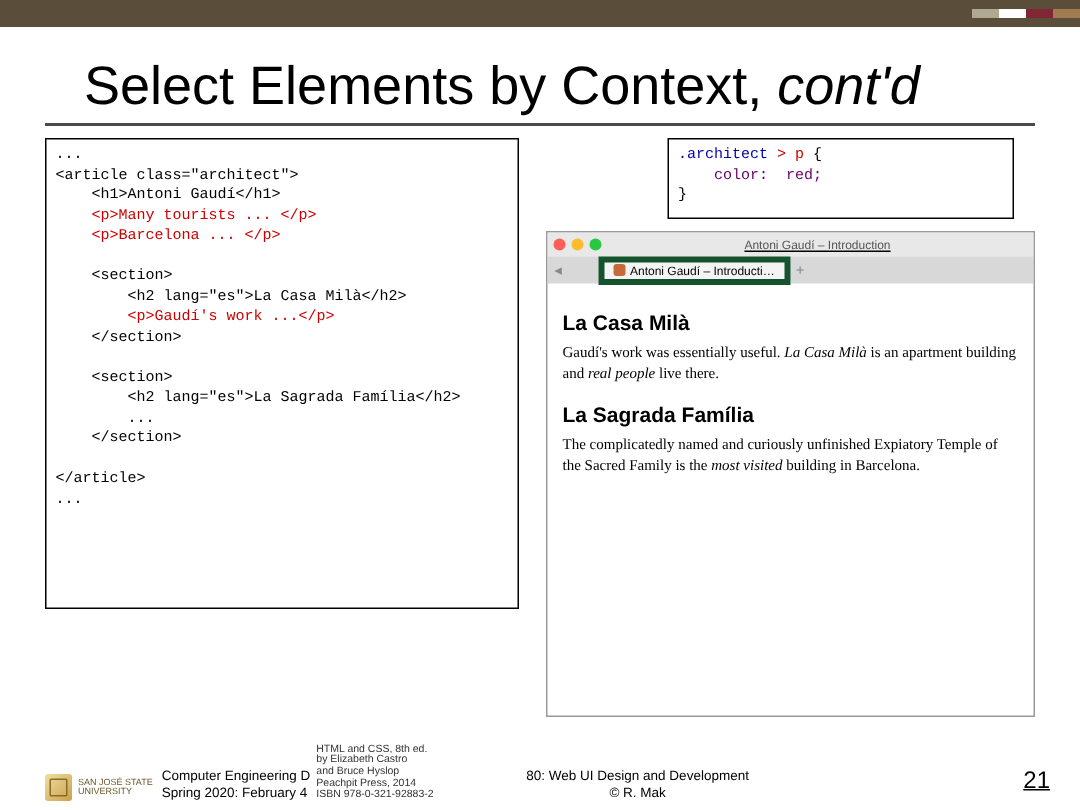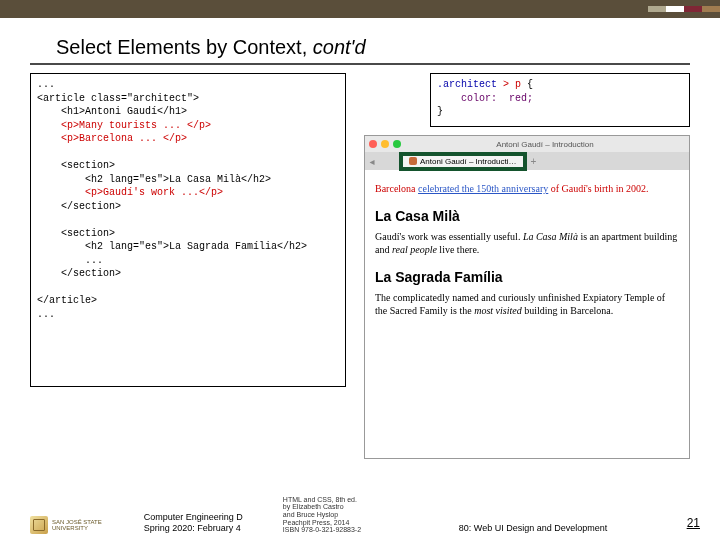--- a/index.html
+++ b/index.html
@@ -15,21 +15,21 @@
   .top-stripe { height: 6px; background: #5a4e3a; }
   .stripe-row { display: flex; height: 6px; }
   .stripe-left { flex: 1; background: #5a4e3a; }
   .stripe-group { display: flex; }
   .sq { width: 18px; height: 6px; }
   .s1 { background: #b0a98f; }
   .s2 { background: #fff; }
   .s3 { background: #802635; }
   .s4 { background: #a07c50; }
   .slide-title {
-    font-size: 20px;
+    font-size: 36px;
     margin: 18px 0 4px 56px;
     color: #000;
     font-weight: 400;
   }
   .slide-title .ital { font-style: italic; }
   .rule { height: 2px; background: #4a4a4a; margin: 0 30px; }
   .content {
     position: relative;
     margin: 8px 30px 0 30px;
     height: 400px;
@@ -43,22 +43,22 @@
     line-height: 1.35;
     padding: 4px 6px;
     white-space: pre;
   }
   .code-left {
     left: 0; top: 0;
     width: 316px;
     height: 314px;
   }
   .code-right {
-    left: 400px; top: 0;
-    width: 260px;
+    left: 415px; top: 0;
+    width: 231px;
     height: 54px;
   }
   .c-black { color: #000; }
   .c-red { color: #c00; }
   .c-blue { color: #00a; }
   .c-purple { color: #606; }
   .browser {
     position: absolute;
     left: 334px; top: 62px;
     width: 326px;
@@ -68,20 +68,21 @@
     font-size: 10px;
     overflow: hidden;
   }
   .br-titlebar {
     height: 16px;
     background: #e8e8e8;
     display: flex;
     align-items: center;
     padding: 0 4px;
     gap: 4px;
+    text-decoration: underline;
   }
   .dot { width: 8px; height: 8px; border-radius: 50%; }
   .d-red { background: #ff5f57; }
   .d-yel { background: #ffbd2e; }
   .d-grn { background: #28c940; }
   .br-title { font-size: 8px; color: #555; flex: 1; text-align: center; }
   .br-tabbar {
     height: 18px;
     background: #d8d8d8;
     display: flex;
@@ -109,21 +110,20 @@
   .link { color: #2a56c6; text-decoration: underline; }
   .br-h2 { font-size: 14px; font-family: Arial, sans-serif; font-weight: bold; margin: 12px 0 4px; }
   .ital { font-style: italic; }
   .footer {
     position: absolute;
     left: 30px; bottom: 6px;
     right: 20px;
     display: flex;
     align-items: flex-end;
     font-size: 10px;
-    gap: 36px;
   }
   .logo-col { display: flex; align-items: center; gap: 4px; margin-right: 6px; }
   .sjsu-logo {
     width: 18px; height: 18px;
     background: linear-gradient(135deg,#f0e0a0,#c9a04a);
     border-radius: 2px;
     position: relative;
   }
   .sjsu-logo::after {
     content: "";
@@ -134,21 +134,21 @@
   .sjsu-text { font-size: 6px; line-height: 1; color: #6a5a2a; }
   .dept-col { font-size: 9px; line-height: 1.2; }
   .book-col {
     font-size: 7px;
     line-height: 1.1;
     color: #333;
     margin-left: 4px;
     width: 120px;
   }
   .course-col { font-size: 9px; line-height: 1.2; margin-left: 20px; }
-  .pagenum { position: absolute; right: 20px; bottom: 10px; font-size: 12px; text-decoration: underline; }
+  .pagenum { position: absolute; right: 20px; bottom: 10px; font-size: 16px; text-decoration: underline; }
 </style>
 </head>
 <body>
 
 <div class="top-stripe"></div>
 <div class="stripe-row">
   <div class="stripe-left"></div>
   <div class="stripe-group">
     <div class="sq s1"></div>
       <div class="sq s2"></div>
@@ -197,23 +197,20 @@
     </div>
     <div class="br-tabbar">
       <div style="width:14px;text-align:center;color:#888;font-size:10px">◂</div>
       <div class="br-tab">
         <div class="favicon"></div>
         <span>Antoni Gaudí – Introducti…</span>
       </div>
       <div class="tab-plus">+</div>
     </div>
     <div class="br-body">
-      <div class="br-p red">
-        <span>Barcelona </span><span class="link">celebrated the 150th anniversary</span><span> of Gaudí's birth in 2002.</span>
-      </div>
       <div class="br-h2">La Casa Milà</div>
       <div class="br-p" id="p3">Gaudí's work was essentially useful. <span class="ital">La Casa Milà</span> is an apartment building and <span class="ital">real people</span> live there.</div>
       <div class="br-h2">La Sagrada Família</div>
       <div class="br-p" id="p4">The complicatedly named and curiously unfinished Expiatory Temple of the Sacred Family is the <span class="ital">most visited</span> building in Barcelona.</div>
     </div>
   </div>
 
 </div>
 
 <div class="footer">
@@ -230,16 +227,17 @@
   </div>
   <div class="book-col">
     <div>HTML and CSS, 8th ed.</div>
     <div>by Elizabeth Castro</div>
     <div>and Bruce Hyslop</div>
     <div>Peachpit Press, 2014</div>
     <div>ISBN 978-0-321-92883-2</div>
   </div>
   <div class="course-col">
     <div>80: Web UI Design and Development</div>
+    <div style="text-align:center">© R. Mak</div>
   </div>
 </div>
 
 <div class="pagenum">21</div>
 
 </body></html>

